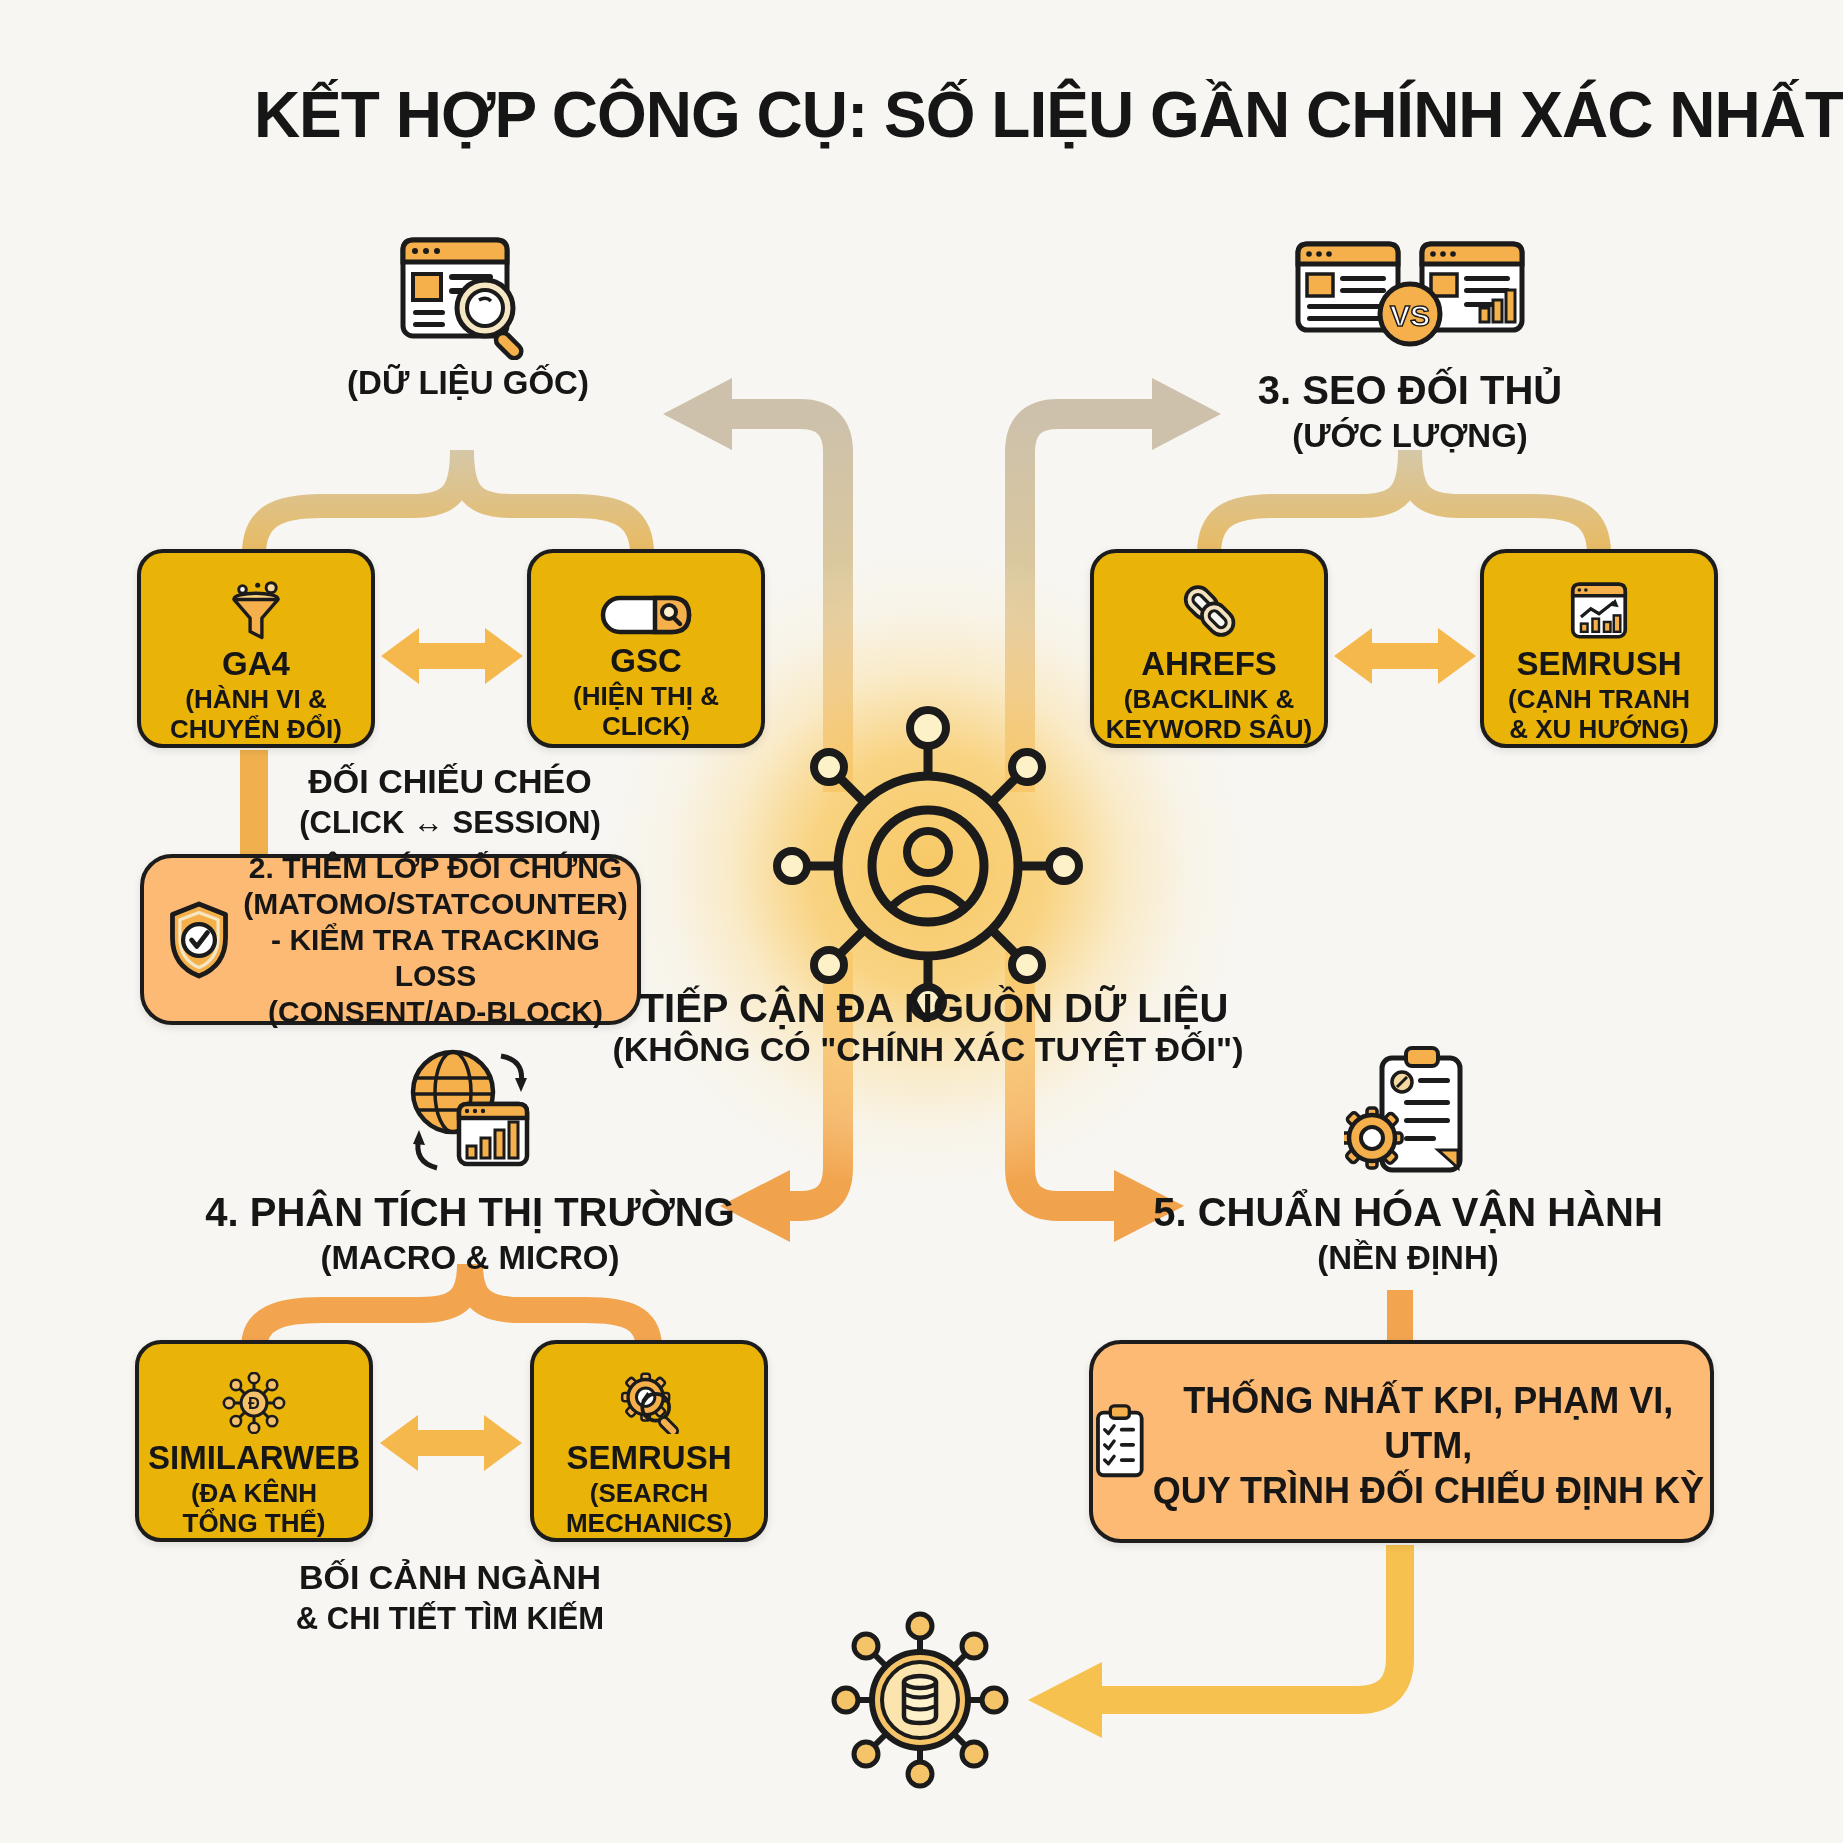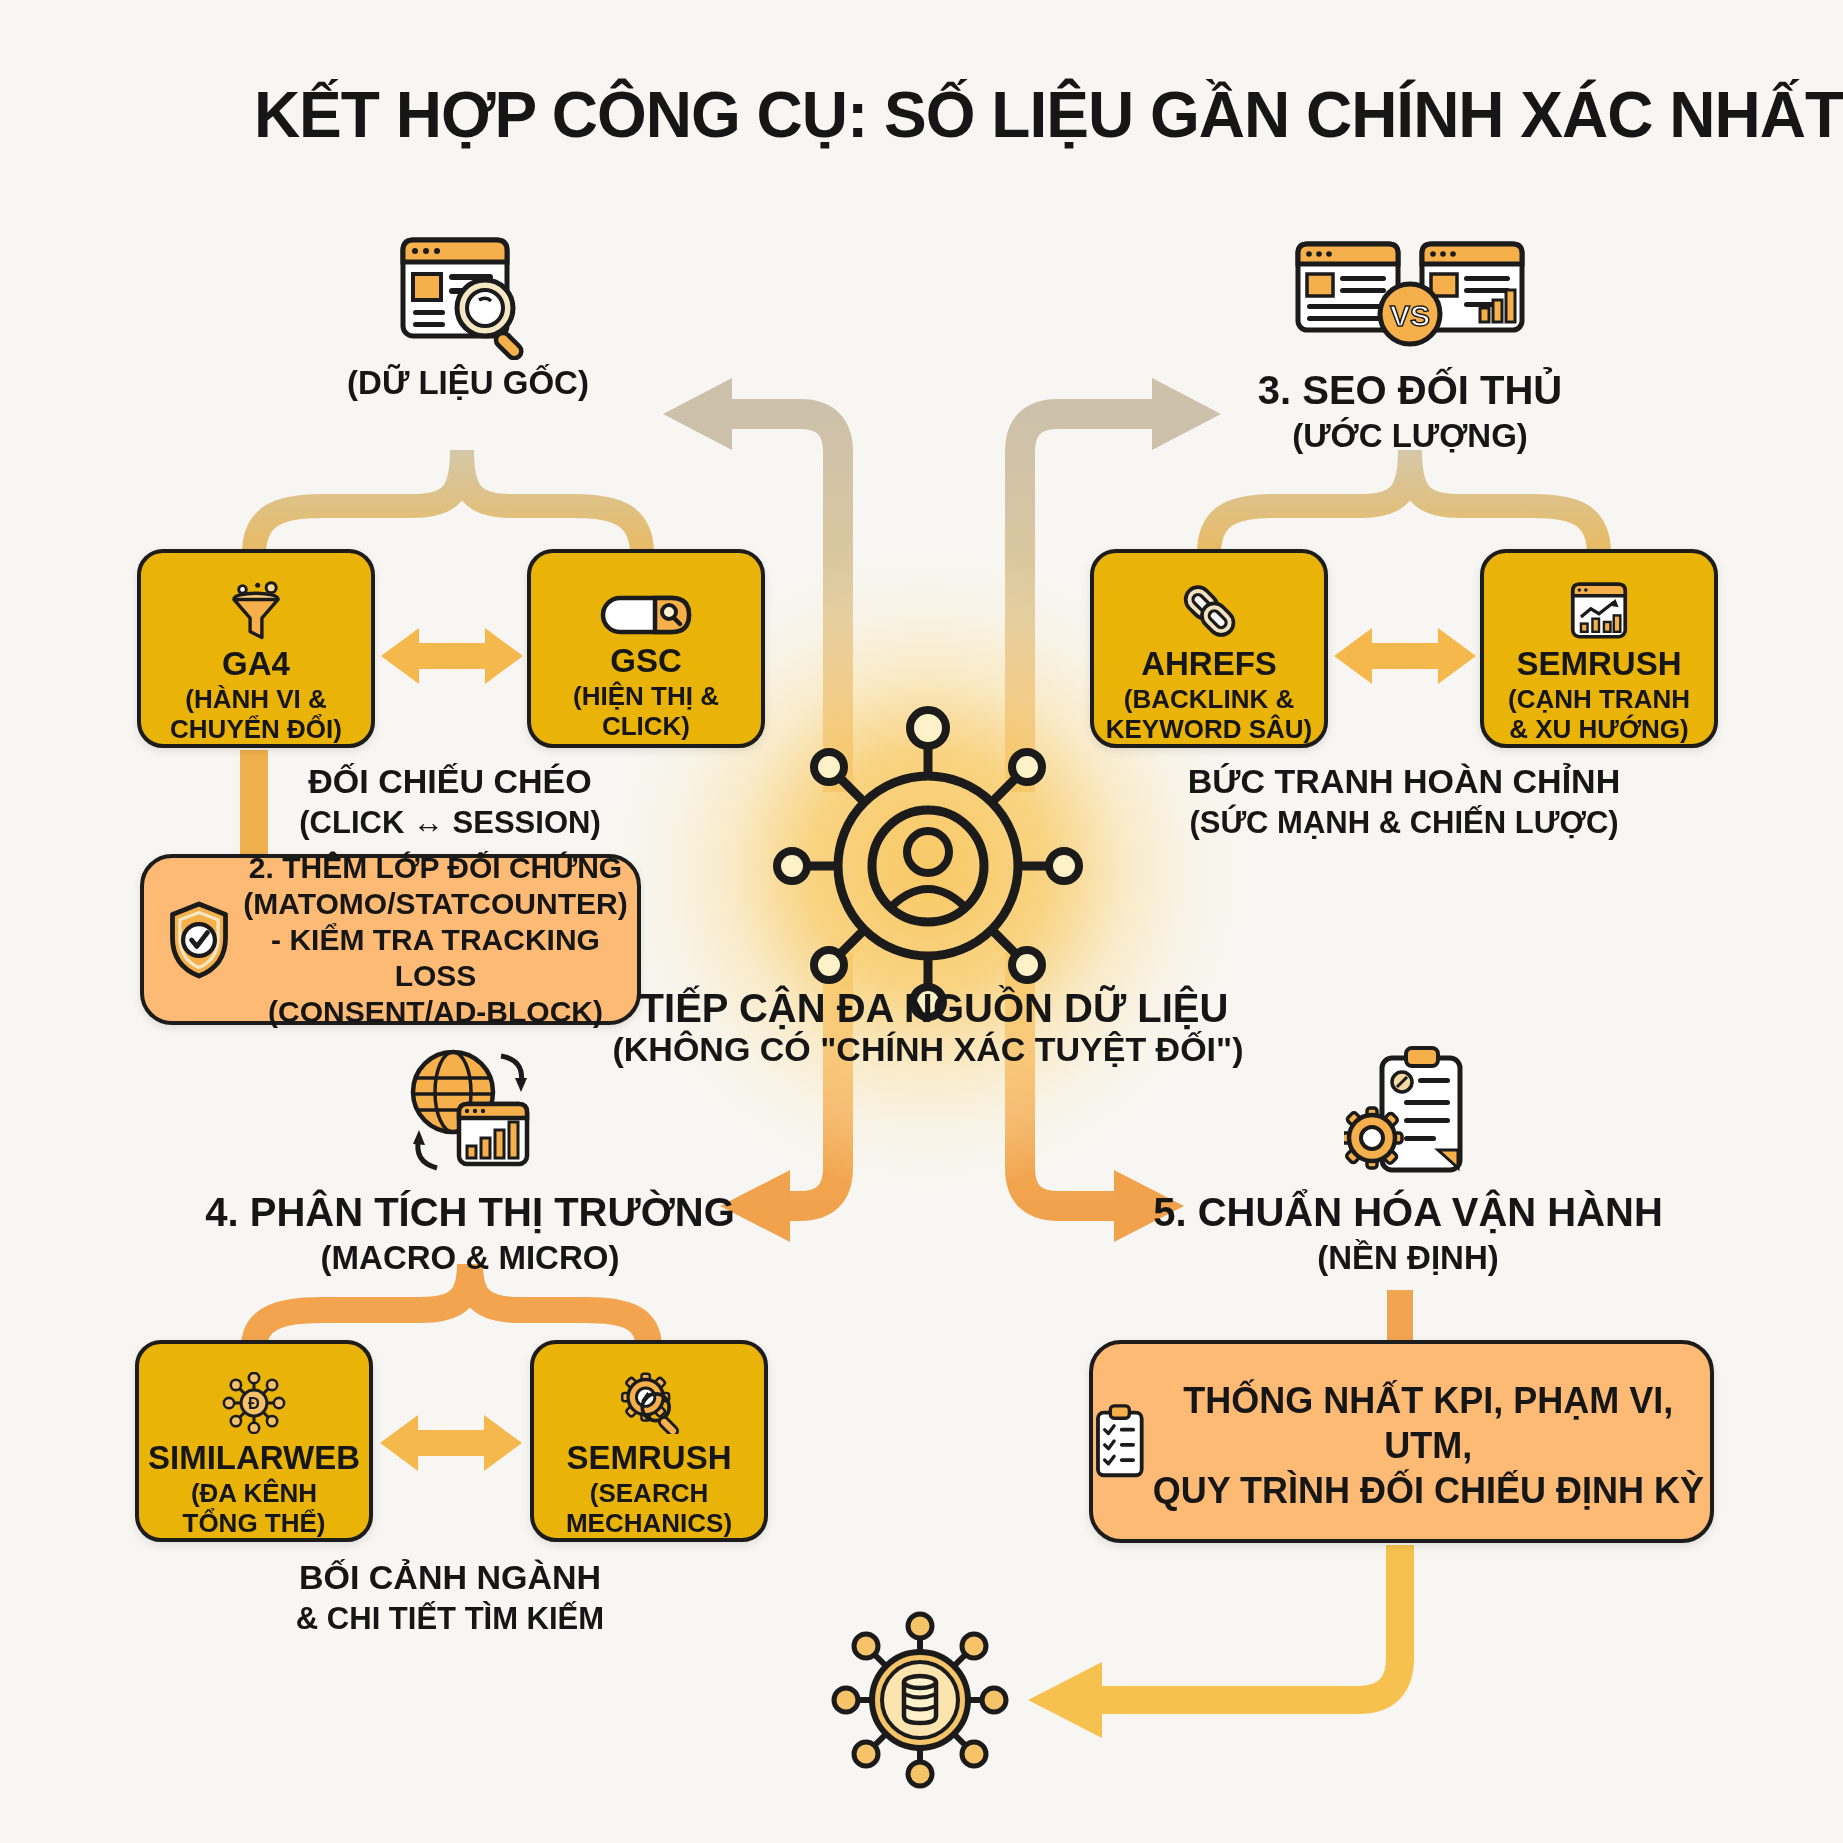--- a/index.html
+++ b/index.html
@@ -251,24 +251,20 @@
     <path d="M 2 31 L 40 3 L 40 18 L 106 18 L 106 3 L 144 31 L 106 59 L 106 44 L 40 44 L 40 59 Z" fill="#f5b84d"></path>
   </svg>
   <svg class="abs" style="left:377px;top:1412px;" width="148" height="62" viewBox="0 0 146 62">
     <path d="M 2 31 L 40 3 L 40 18 L 106 18 L 106 3 L 144 31 L 106 59 L 106 44 L 40 44 L 40 59 Z" fill="#f5b84d"></path>
   </svg>
 
   <div class="note" style="left:250px;top:762px;width:400px;">
     <div class="note-l1">ĐỐI CHIẾU CHÉO</div>
     <div class="note-l2">(CLICK ↔ SESSION)</div>
   </div>
-  <div class="note" style="left:1154px;top:762px;width:500px;">
-    <div class="note-l1">BỨC TRANH HOÀN CHỈNH</div>
-    <div class="note-l2">(SỨC MẠNH &amp; CHIẾN LƯỢC)</div>
-  </div>
   <div class="note" style="left:250px;top:1558px;width:400px;">
     <div class="note-l1">BỐI CẢNH NGÀNH</div>
     <div class="note-l2">&amp; CHI TIẾT TÌM KIẾM</div>
   </div>
 
   <div class="callout" id="box-verify" style="left:140px;top:854px;width:501px;height:171px;">
     <svg width="70" height="82" viewBox="0 0 66 76" style="margin-left:20px;flex:none;">
       <path d="M33 4 L58 14 L58 36 Q58 62 33 72 Q8 62 8 36 L8 14 Z" fill="#f5b04b" stroke="#1b1b1b" stroke-width="4.5" stroke-linejoin="round"></path>
       <path d="M33 12 L51 19 L51 36 Q51 56 33 64 Q15 56 15 36 L15 19 Z" fill="none" stroke="#f6e7c4" stroke-width="3"></path>
       <circle cx="33" cy="38" r="15" fill="#ffffff" stroke="#1b1b1b" stroke-width="4"></circle>

